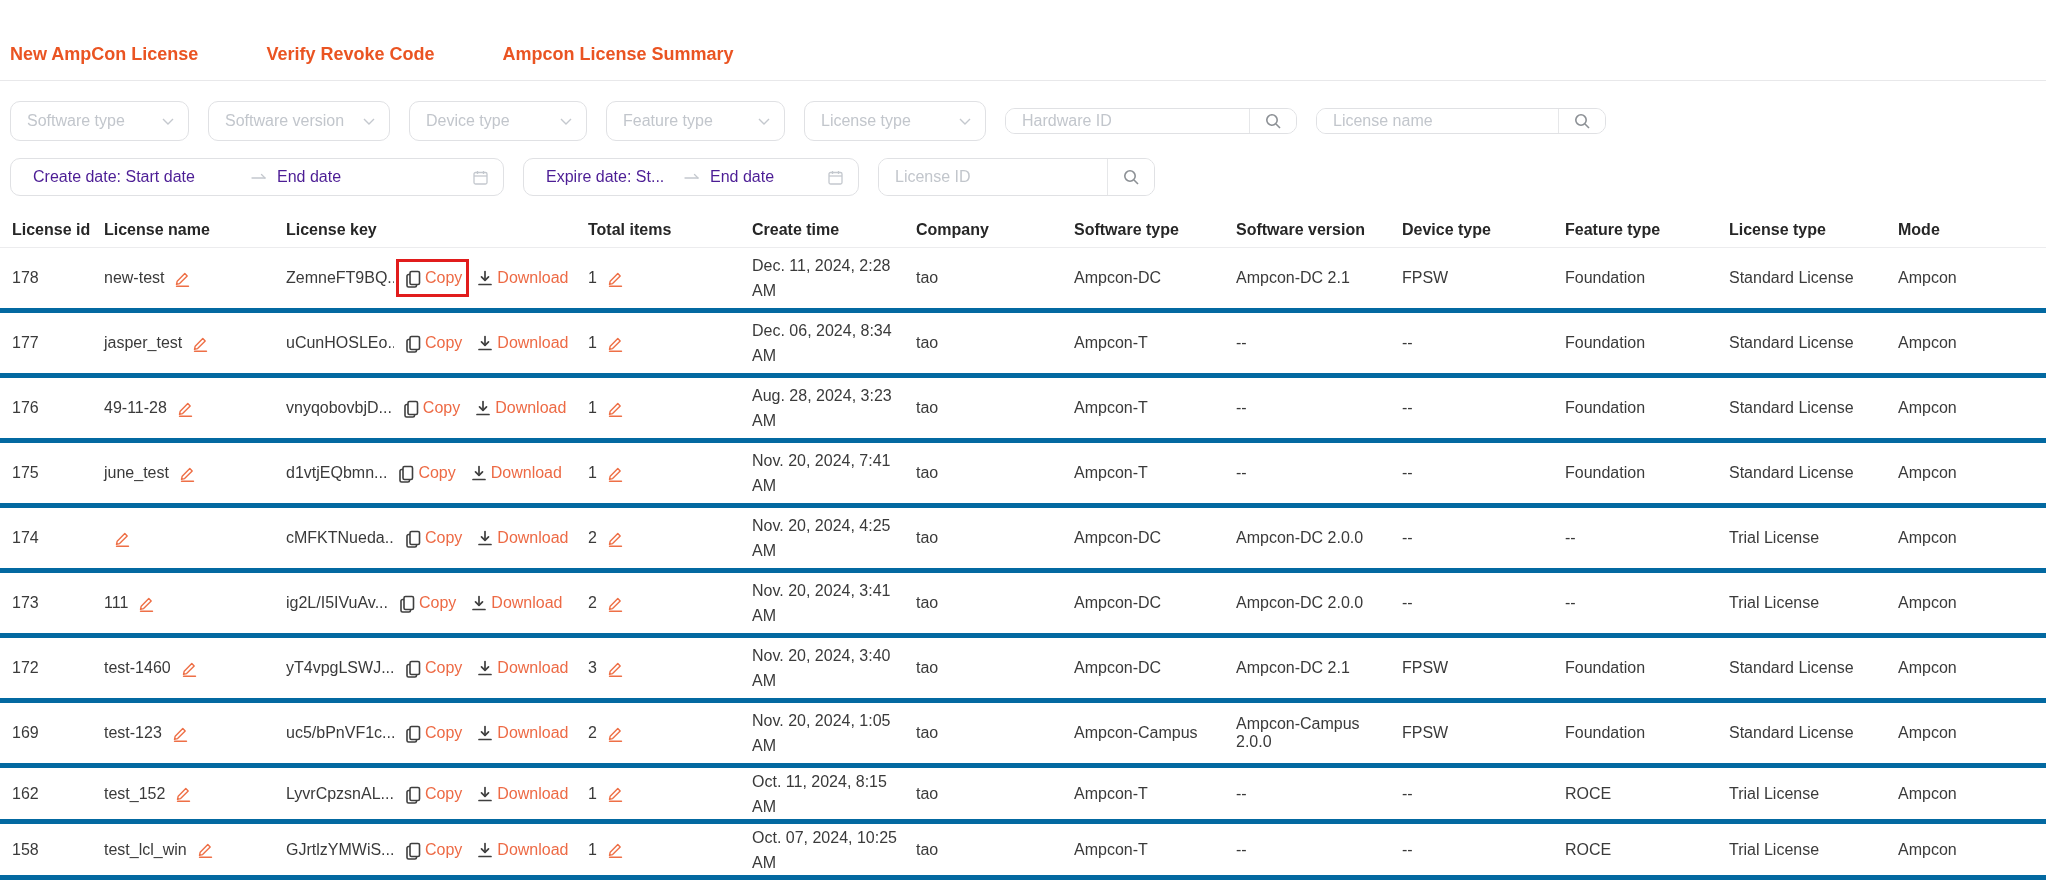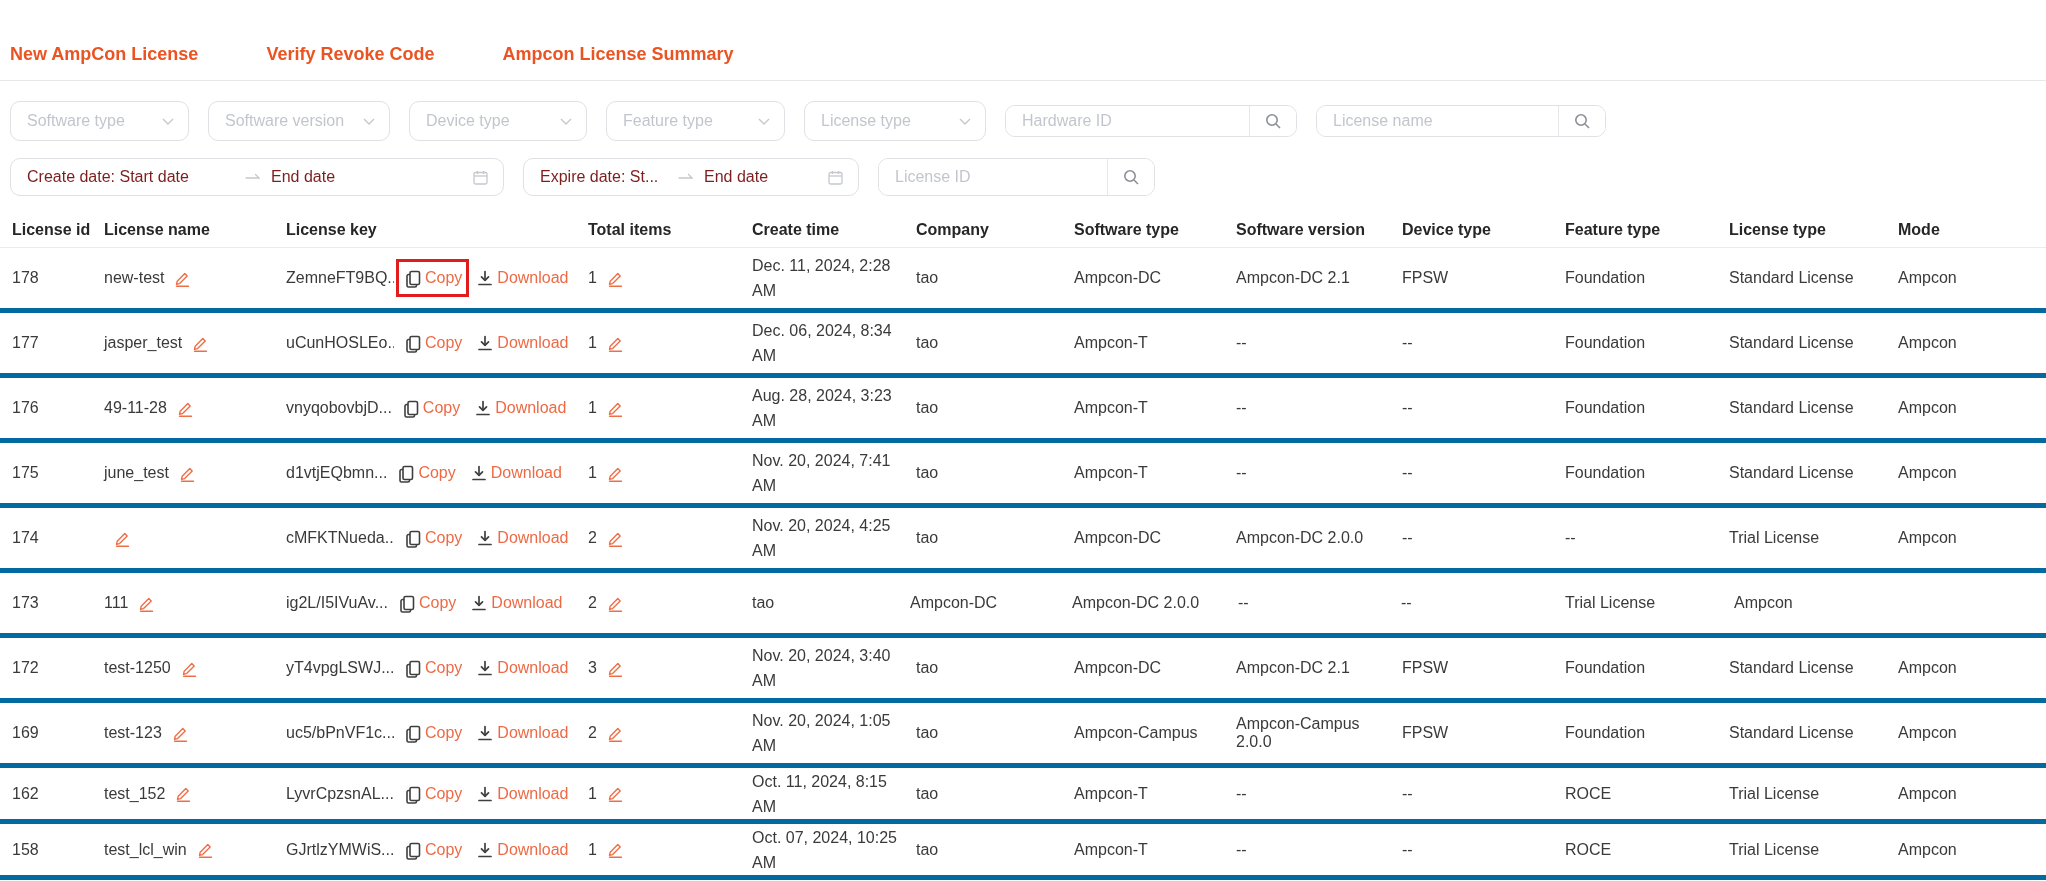--- a/index.html
+++ b/index.html
@@ -24,37 +24,37 @@
   .filters-row { display: flex; gap: 19px; margin-left: 10px; align-items: center; }
   .row1 { margin-top: 20px; }
   .row2 { margin-top: 17px; }
   .sel {
     height: 40px; border: 1px solid #e0e1e4; border-radius: 10px;
     display: flex; align-items: center; justify-content: space-between;
     padding: 0 14px 0 16px; background: #fff; cursor: pointer;
   }
   .ph { color: #c2c6cc; font-size: 16px; white-space: nowrap; overflow: hidden; }
   .search {
-    height: 32px; border: 1px solid #e0e1e4; border-radius: 10px;
+    height: 26px; border: 1px solid #e0e1e4; border-radius: 10px;
     display: flex; overflow: hidden; background: #fff;
   }
   .row2 .search, .row2 .sel, .row2 .daterange { height: 38px; }
   .search input {
     flex: 1; border: none; outline: none; padding: 0 14px 0 16px;
     font-size: 16px; font-family: "Liberation Sans", sans-serif; color: #333; min-width: 0;
   }
   .search input::placeholder { color: #c2c6cc; }
   .search .s-btn {
     width: 47px; border-left: 1px solid #e6e7e9; background: #fff;
     display: flex; align-items: center; justify-content: center; cursor: pointer;
   }
   .daterange {
     border: 1px solid #e0e1e4; border-radius: 10px; background: #fff;
-    display: flex; align-items: center; padding: 0 14px 0 16px;
-    font-size: 16px; color: #7f1d1d;
+    display: flex; align-items: center; padding: 0 14px 0 22px;
+    font-size: 16px; color: #4c1d95;
   }
   .daterange .start { white-space: nowrap; overflow: hidden; }
   .dr-create .start { width: 218px; }
   .dr-expire .start { width: 138px; }
   .daterange .arrow-icon { margin: 0 10px 0 0; flex: none; }
   .daterange .end { flex: 1; white-space: nowrap; }
   .daterange .cal { flex: none; display: flex; align-items: center; }
 
   
   .table { margin-top: 16px; }
@@ -638,20 +638,23 @@
       <span class="num">2</span>
       <span class="edit-btn">
               <span>
                 <svg width="19" height="19" viewBox="0 0 19 19" fill="none" stroke="#ee6f46" stroke-width="1.4" stroke-linejoin="round">
                   <path d="M4.2 12.2 L11.8 4.6 l2.4 2.4 L6.6 14.6 l-3.1 0.7 z"></path>
                   <path d="M3.5 17.2 h12" stroke-linecap="round"></path>
                 </svg>
               </span>
             </span>
     </div>
+    <div class="td c4">
+            <span class="date-cell">Nov. 20, 2024, 3:41 AM</span>
+          </div>
     <div class="td c5">
             <span>tao</span>
           </div>
     <div class="td c6">
             <span>Ampcon-DC</span>
           </div>
     <div class="td c7">
             <span>Ampcon-DC 2.0.0</span>
           </div>
     <div class="td c8">
@@ -665,21 +668,21 @@
           </div>
     <div class="td c11">
             <span>Ampcon</span>
           </div>
   </div>
         <div class="tr">
     <div class="td c0">
             <span class="num">172</span>
           </div>
     <div class="td c1">
-      <span>test-1250</span>
+      <span>test-1460</span>
       <span class="edit-btn">
               <span>
                 <svg width="19" height="19" viewBox="0 0 19 19" fill="none" stroke="#ee6f46" stroke-width="1.4" stroke-linejoin="round">
                   <path d="M4.2 12.2 L11.8 4.6 l2.4 2.4 L6.6 14.6 l-3.1 0.7 z"></path>
                   <path d="M3.5 17.2 h12" stroke-linecap="round"></path>
                 </svg>
               </span>
             </span>
     </div>
     <div class="td c2">

